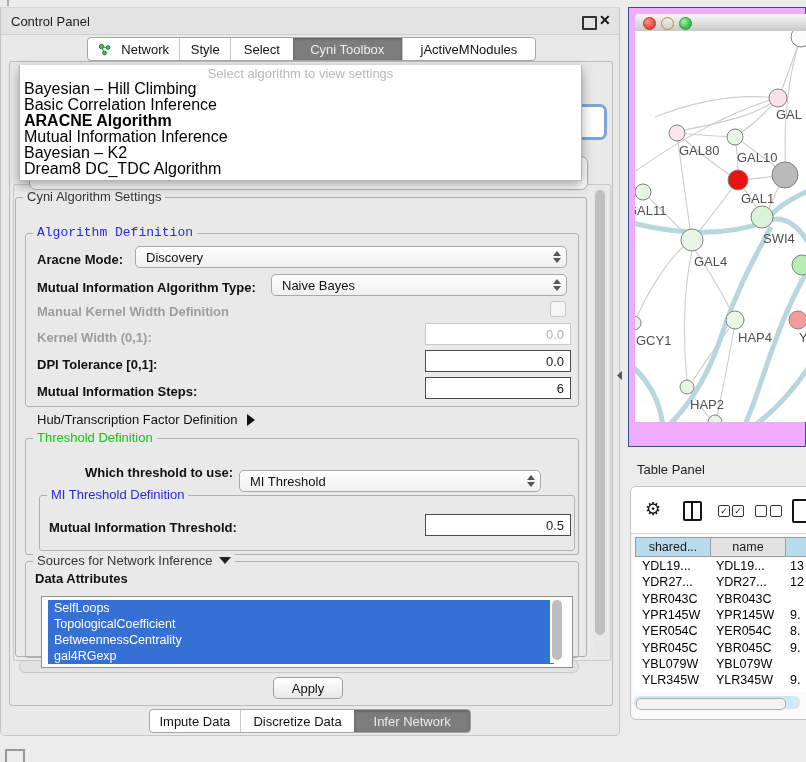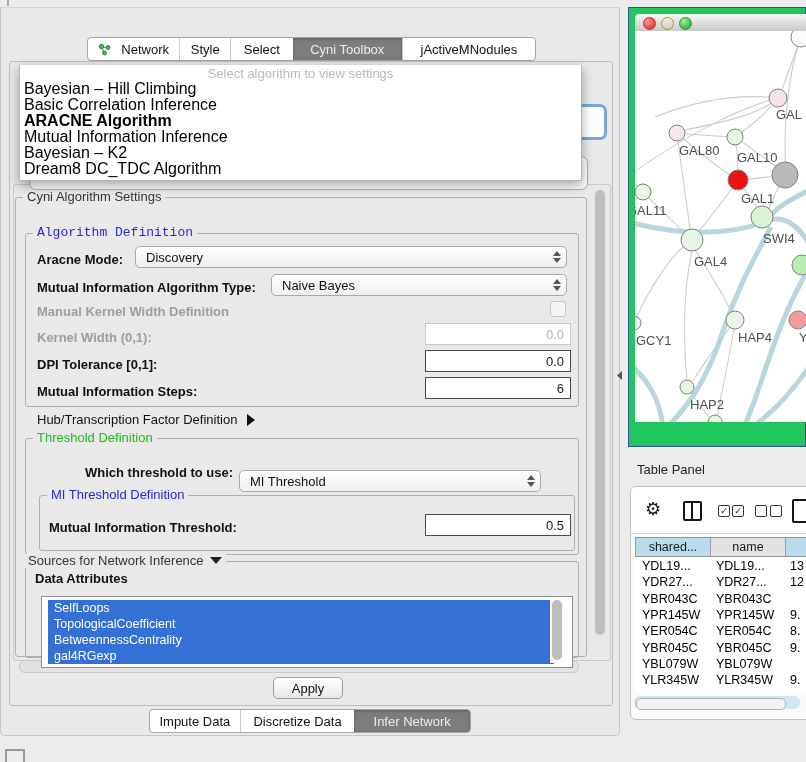--- a/index.html
+++ b/index.html
@@ -52,21 +52,21 @@
   .focus-combo{left:500px;top:96px;width:100px;height:30px;border:3px solid #7aa7d9;border-radius:7px;background:#fff;z-index:5;}
   
   .attr-list{left:40px;top:588px;width:530px;height:70px;background:#fff;border:1px solid #8f8f8f;overflow:hidden;z-index:2;}
   .attr-item{left:6px;width:500px;height:16px;background:#3570d4;color:#fff;font-size:12.5px;line-height:16px;padding-left:6px;}
   .list-scroll{left:508px;top:2px;width:14px;height:64px;background:#fafafa;}
   .list-thumb{left:2px;top:1px;width:10px;height:60px;background:#bdbdbd;border-radius:5px;}
   .btn{background:linear-gradient(#ffffff,#e8e8e8);border:1px solid #9f9f9f;border-radius:5px;display:flex;align-items:center;justify-content:center;font-size:13px;color:#111;}
   .hub-arrow{width:0;height:0;border-top:6px solid transparent;border-bottom:6px solid transparent;border-left:8px solid #111;display:inline-block;margin-left:10px;vertical-align:-2px;}
   .src-arrow{width:0;height:0;border-left:6px solid transparent;border-right:6px solid transparent;border-top:7px solid #222;display:inline-block;margin-left:6px;vertical-align:1px;}
   
-  .net-frame{left:628px;top:7px;width:178px;height:440px;background:#22c55e;box-shadow:inset 0 0 0 1px #32508a;}
+  .net-frame{left:628px;top:7px;width:178px;height:440px;background:#f0abfc;box-shadow:inset 0 0 0 1px #32508a;}
   .net-titlebar{left:7px;top:7px;width:171px;height:17px;background:linear-gradient(#f7f7f7,#c9c9c9);border-radius:4px 0 0 0;border-bottom:1px solid #9a9a9a;}
   .light{width:11px;height:11px;border-radius:50%;position:absolute;top:3px;}
   .net-canvas{left:7px;top:24px;width:171px;height:391px;background:#fff;overflow:hidden;}
   
   .tp-title{left:637px;top:462px;font-size:13px;color:#222;}
   .tp-panel{left:630px;top:486px;width:200px;height:232px;background:#fafafa;border:1px solid #c2c2c2;border-radius:6px;overflow:hidden;}
   .gear{font-size:18px;color:#1a1a1a;}
   .cols-ico{width:15px;height:16px;border:2px solid #151515;border-radius:2px;}
   .cols-ico div{position:absolute;left:6px;top:0;width:2px;height:16px;background:#151515;}
   .cb{width:10px;height:10px;border:1.5px solid #333;border-radius:2px;background:#fff;font-size:9px;line-height:10px;text-align:center;color:#222;}
@@ -80,20 +80,25 @@
   .topmark{left:7px;top:0;width:2px;height:6px;background:#aaa;}
   .splitter{left:617px;top:371px;width:5px;height:9px;background:#555;clip-path:polygon(100% 0,0 50%,100% 100%);}
 </style>
 </head>
 <body>
 
 <div class="page">
   <div class="abs topmark"></div>
 
   <div class="abs cp-window">
+    <div class="abs cp-titlebar">
+      <span class="abs cp-title">Control Panel</span>
+      <span class="abs float-ico"></span>
+      <span class="abs close-ico">✕</span>
+    </div>
 
     <div class="abs tabbar top-tabs">
       <div class="tab" style="width:92px;">
         <svg width="13" height="13" viewBox="0 0 13 13">
           <line x1="4" y1="4" x2="10" y2="5" stroke="#3fae49" stroke-width="1.2"></line>
           <line x1="4" y1="4" x2="6" y2="10" stroke="#3fae49" stroke-width="1.2"></line>
           <circle cx="3.5" cy="3.5" r="2.2" fill="#49b953" stroke="#2c8536"></circle>
           <circle cx="10" cy="4.5" r="1.9" fill="#49b953" stroke="#2c8536"></circle>
           <circle cx="6.5" cy="10" r="1.9" fill="#49b953" stroke="#2c8536"></circle>
         </svg>
@@ -185,21 +190,21 @@
     </div>
 
     <div class="abs fs" style="left:38px;top:487px;width:534px;height:54px;"></div>
     <span class="abs fs-title blue" style="left:46px;top:480px;">MI Threshold Definition</span>
     <span class="abs lbl" style="left:48px;top:512px;">Mutual Information Threshold:</span>
     <div class="abs inp" style="left:424px;top:506px;width:138px;">
         <span>0.5</span>
       </div>
 
     <div class="abs fs" style="left:24px;top:553px;width:552px;height:95px;"></div>
-    <span class="abs fs-title" style="left:23px;top:546px;text-align:center;"><span>Sources for Network Inference</span><span class="src-arrow"></span></span>
+    <span class="abs fs-title" style="left:32px;top:546px;text-align:center;"><span>Sources for Network Inference</span><span class="src-arrow"></span></span>
     <span class="abs lbl" style="left:34px;top:563px;">Data Attributes</span>
 
     <div class="abs attr-list">
       <div class="abs attr-item" style="top:3px;">SelfLoops</div>
       <div class="abs attr-item" style="top:19px;">TopologicalCoefficient</div>
       <div class="abs attr-item" style="top:35px;">BetweennessCentrality</div>
       <div class="abs attr-item" style="top:51px;">gal4RGexp</div>
       <div class="abs list-scroll">
           <div class="abs list-thumb"></div>
         </div>

